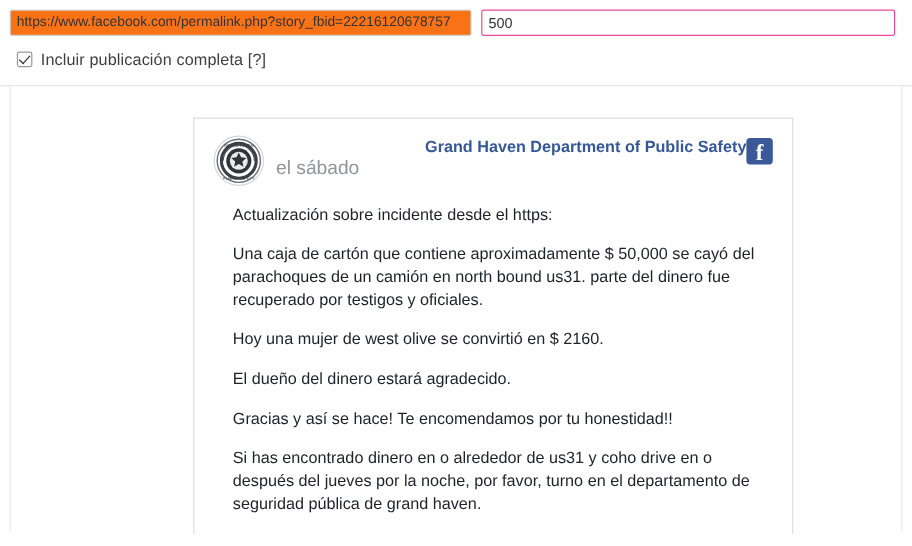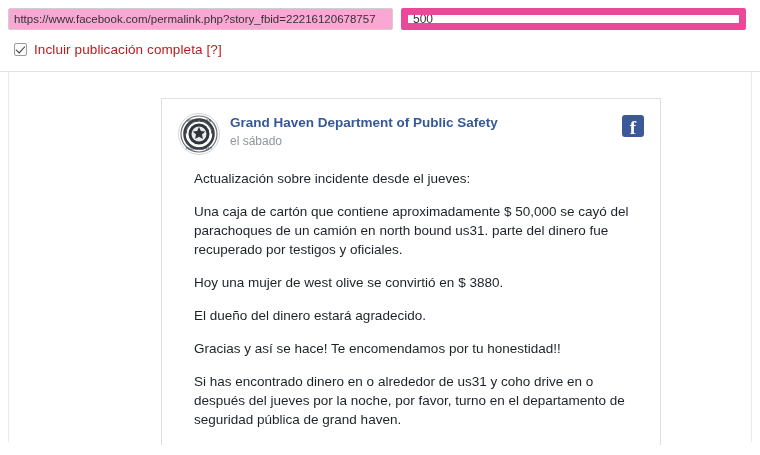--- a/index.html
+++ b/index.html
@@ -26,28 +26,28 @@
   .url-input {
     width: 385px;
     height: 22px;
     box-sizing: border-box;
     border: 1px solid #cfcfcf;
     border-radius: 2px;
     padding: 2px 5px;
     font-family: "Liberation Sans", sans-serif;
     font-size: 11.5px;
     color: #333333;
-    background: #f9a8d4;
+    background: #f97316;
     outline: none;
   }
   .num-input {
     width: 345px;
     height: 22px;
     box-sizing: border-box;
-    border: 7px solid #ec4899;
+    border: 1px solid #ec4899;
     border-radius: 2px;
     padding: 2px 5px;
     font-family: "Liberation Sans", sans-serif;
     font-size: 12px;
     color: #333333;
     background: #ffffff;
     outline: none;
   }
 
   
@@ -73,21 +73,21 @@
     left: 3px;
     top: 0px;
     width: 4px;
     height: 8px;
     border: solid #333333;
     border-width: 0 1.6px 1.6px 0;
     transform: rotate(42deg);
   }
   .check-label {
     font-size: 13.5px;
-    color: #b91c1c;
+    color: #404040;
     letter-spacing: 0.1px;
   }
 
   
   .hr {
     margin-top: 14px;
     border-top: 1px solid #e2e2e2;
     height: 0;
   }
 
@@ -138,23 +138,24 @@
     padding-top: 1px;
     flex: 1 1 auto;
     min-width: 0;
   }
   .page-name {
     font-size: 13.5px;
     font-weight: bold;
     color: #365899;
     line-height: 17px;
     white-space: nowrap;
+    text-align: right;
   }
   .timestamp {
-    font-size: 12px;
+    font-size: 16px;
     color: #90949c;
     line-height: 16px;
     margin-top: 2px;
   }
   .fb-logo {
     width: 22px;
     height: 22px;
     background: #3b5998;
     border-radius: 3px;
     flex: none;
@@ -223,22 +224,22 @@
         <div class="page-name">Grand Haven Department of Public Safety</div>
         <div class="timestamp">el sábado</div>
       </div>
 
       <div class="fb-logo">
         <span>f</span>
       </div>
     </div>
 
     <div class="fb-body">
-      <p>Actualización sobre incidente desde el jueves:</p>
+      <p>Actualización sobre incidente desde el https:</p>
       <p>Una caja de cartón que contiene aproximadamente $ 50,000 se cayó del parachoques de un camión en north bound us31. parte del dinero fue recuperado por testigos y oficiales.</p>
-      <p>Hoy una mujer de west olive se convirtió en $ 3880.</p>
+      <p>Hoy una mujer de west olive se convirtió en $ 2160.</p>
       <p>El dueño del dinero estará agradecido.</p>
       <p>Gracias y así se hace! Te encomendamos por tu honestidad!!</p>
       <p>Si has encontrado dinero en o alrededor de us31 y coho drive en o después del jueves por la noche, por favor, turno en el departamento de seguridad pública de grand haven.</p>
     </div>
 
   </div>
 </div>
 
 </body></html>

